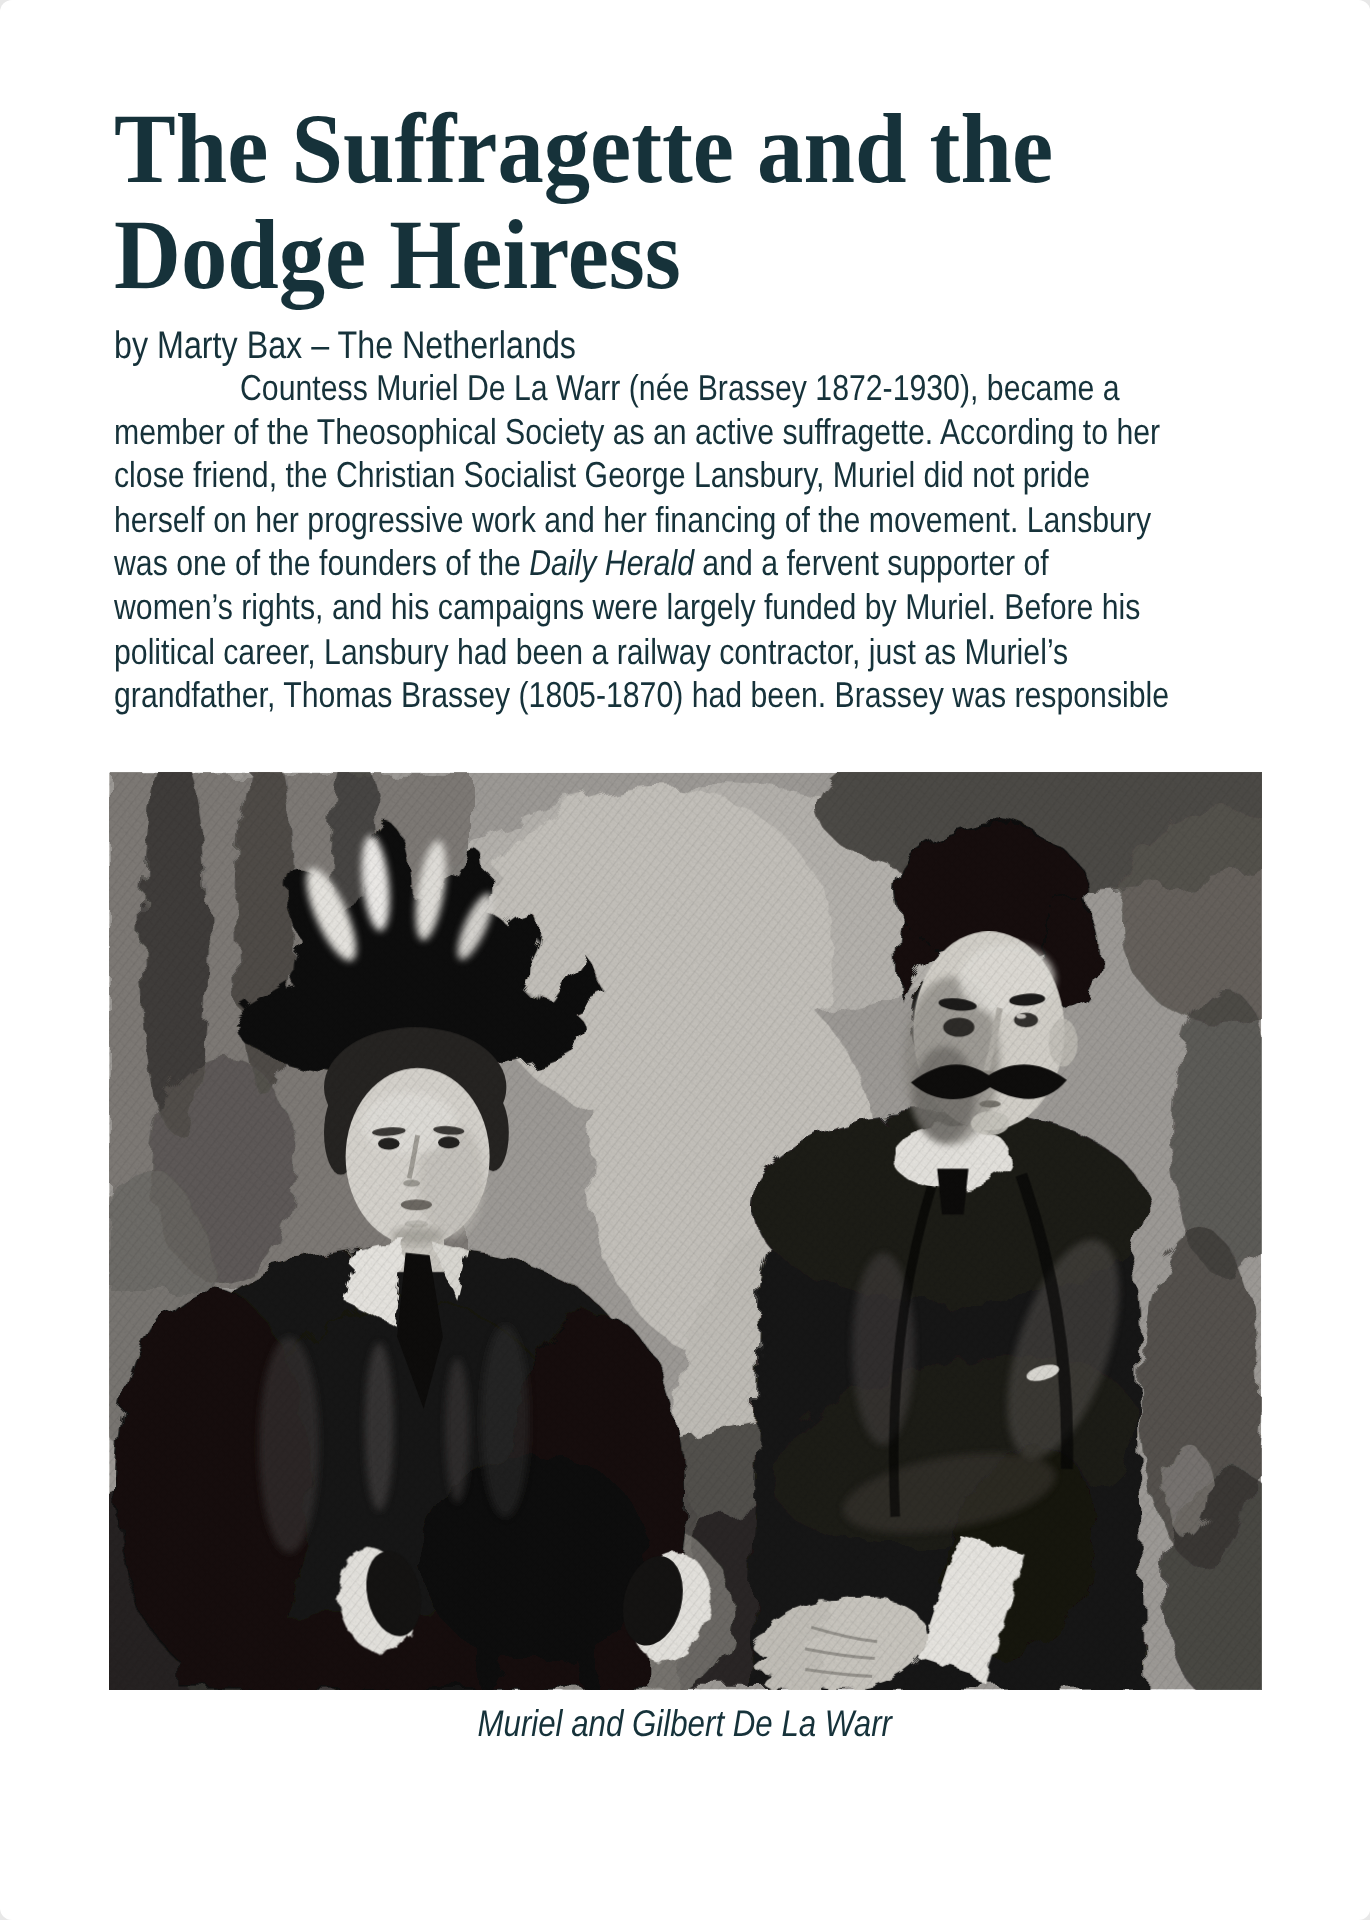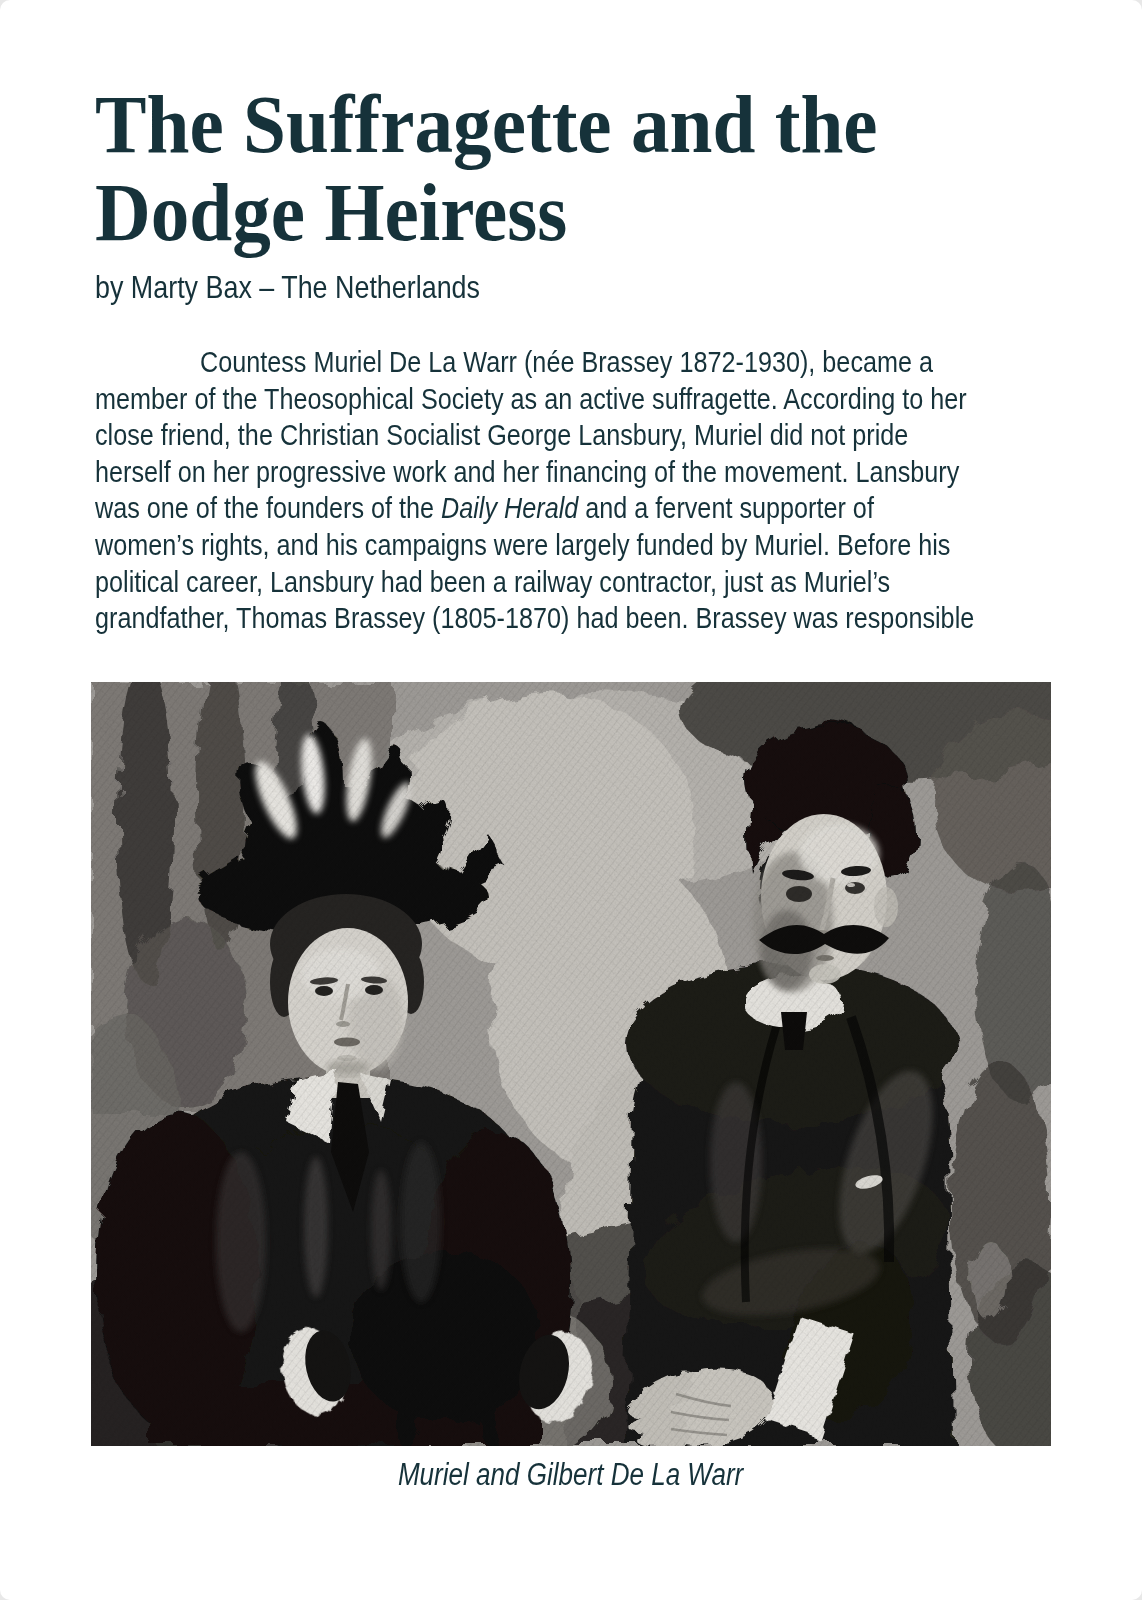--- a/index.html
+++ b/index.html
@@ -27,21 +27,21 @@
     white-space: nowrap;
   }
   .byline {
     margin-top: 12px;
     font-size: 32px;
     line-height: 38px;
     transform: scaleX(0.84);
     transform-origin: 0 0;
     white-space: nowrap;
   }
-  .body-text { margin-top: 38px; font-size: 30px; }
+  .body-text { font-size: 30px; }
   .body-line {
     line-height: 36.6px;
     transform: scaleX(0.84);
     transform-origin: 0 0;
     white-space: nowrap;
   }
   .body-line.indent { padding-left: 125px; }
   .body-line .ital { font-style: italic; }
   figure.photo-figure { margin: 45px 0 0 -4px; padding: 0; width: 960px; }
   .photo-frame { width: 960px; height: 764px; line-height: 0; }

